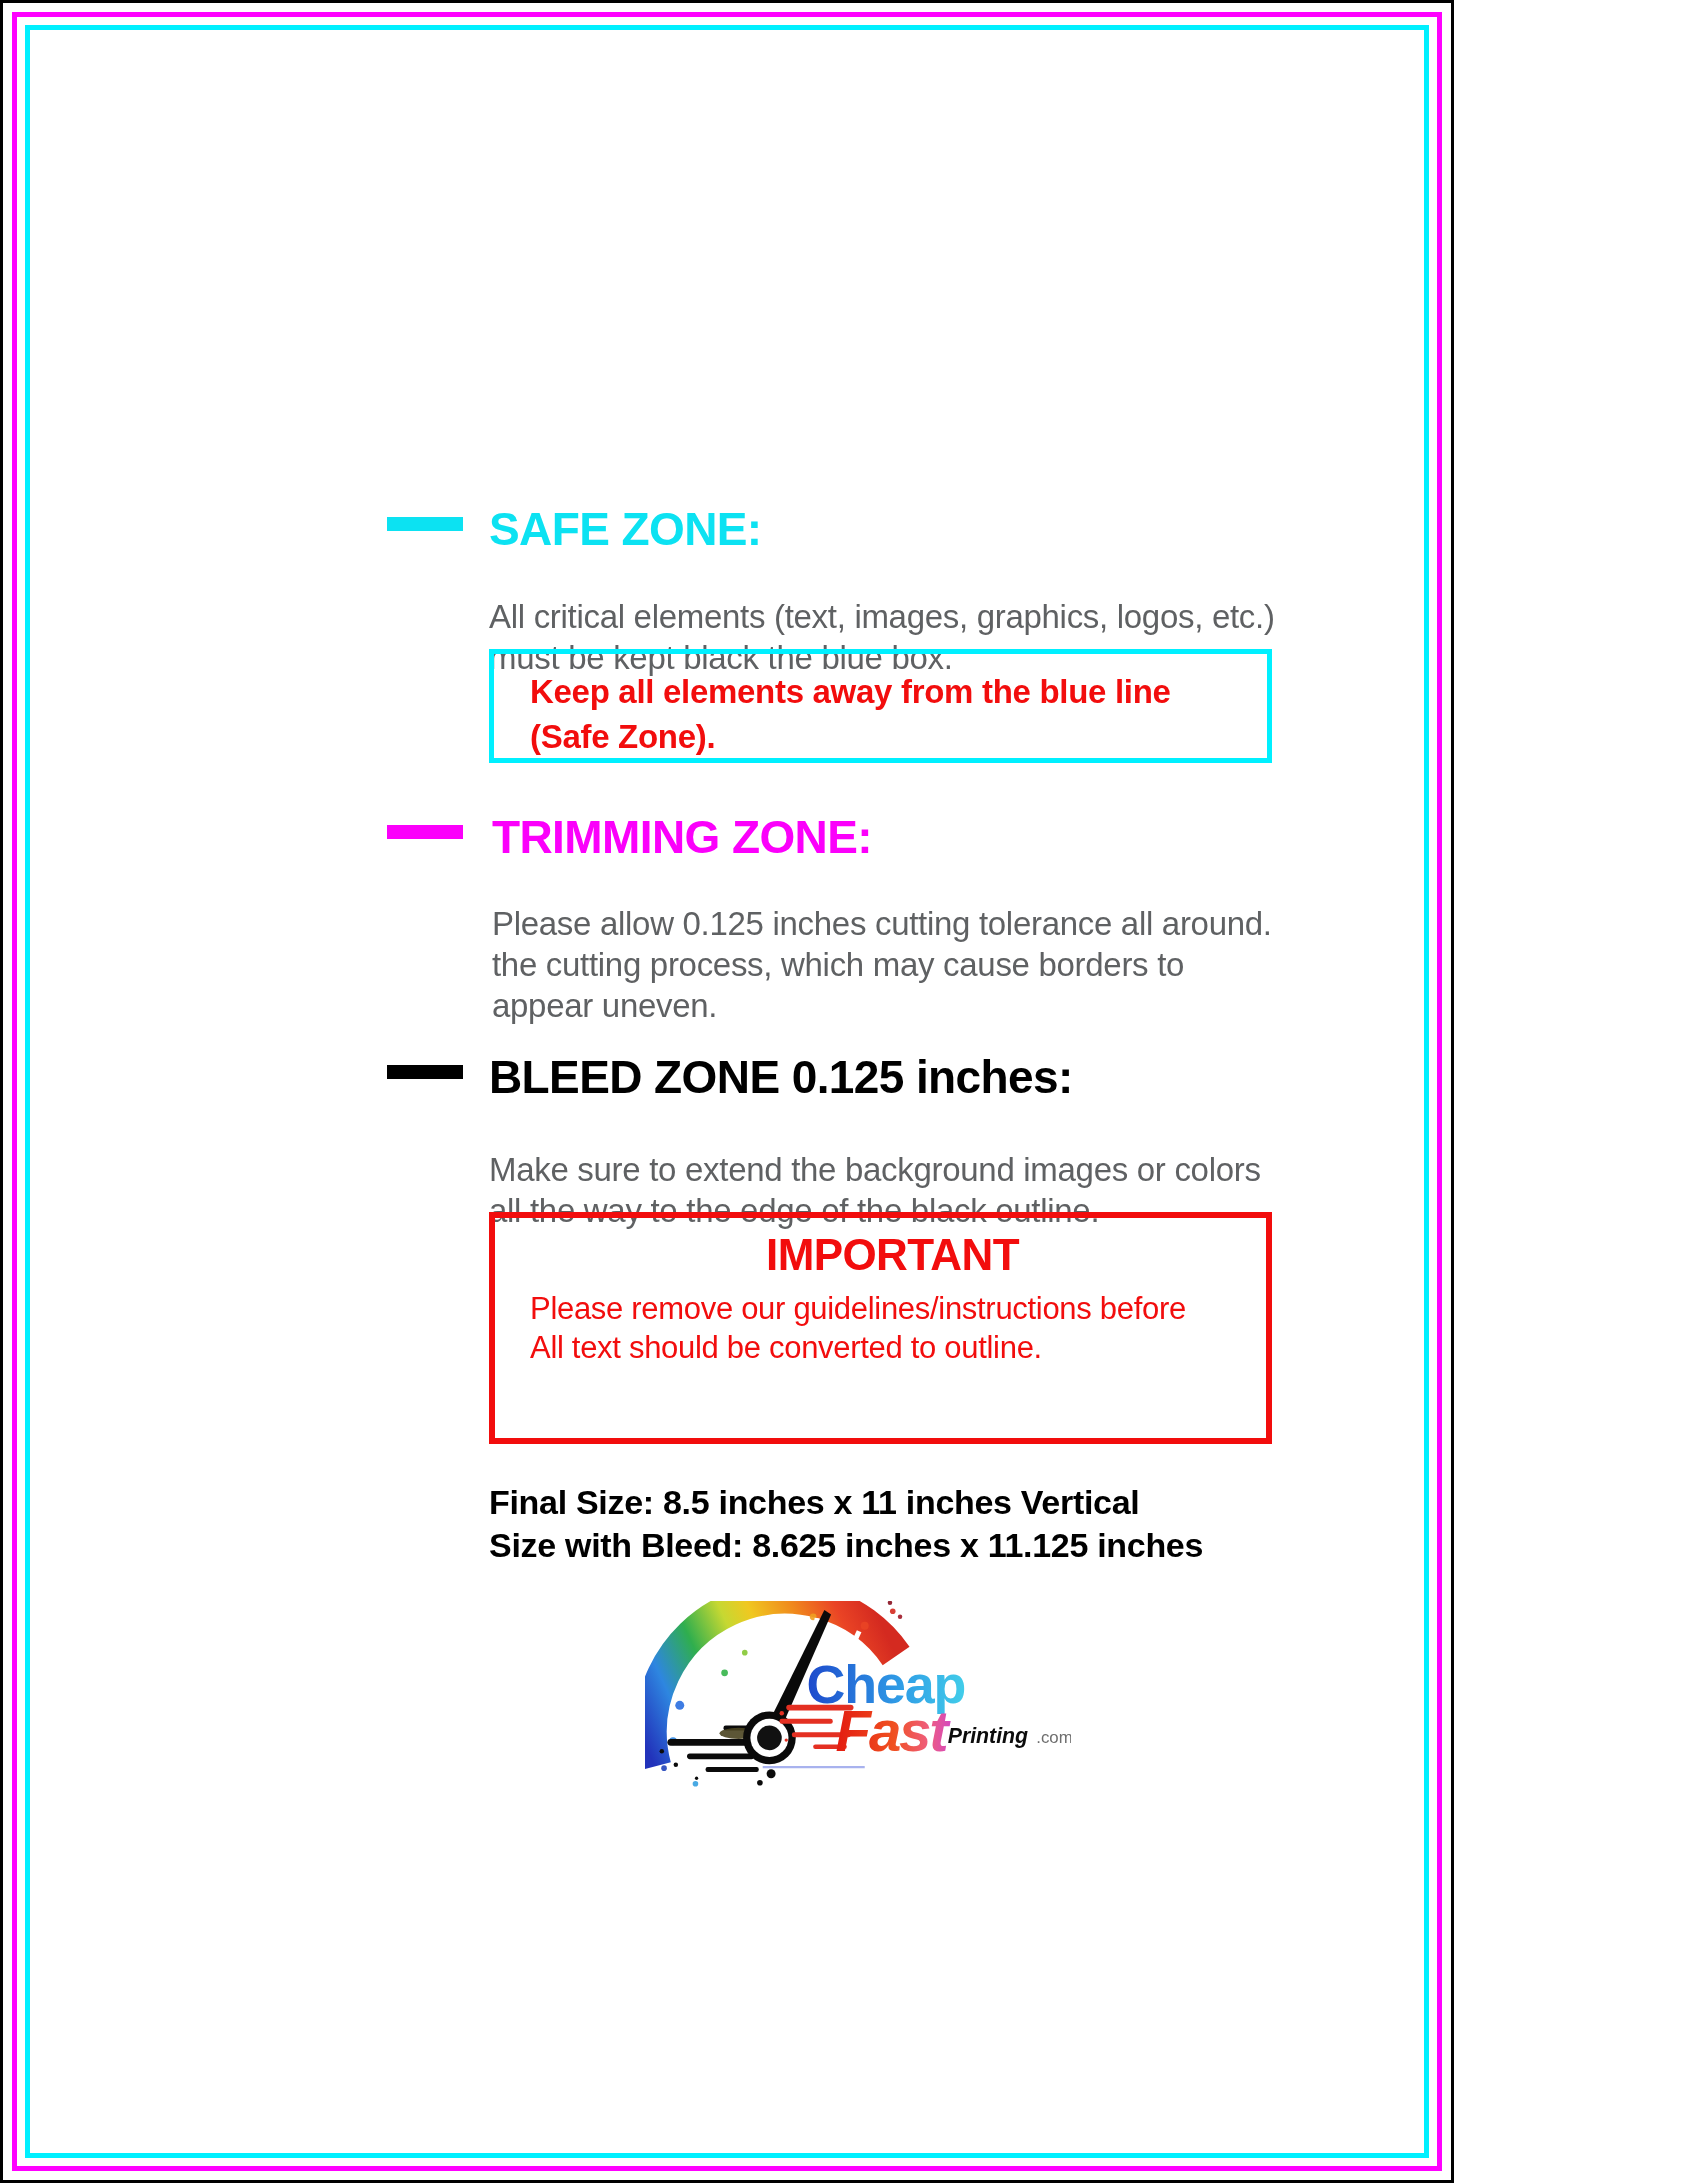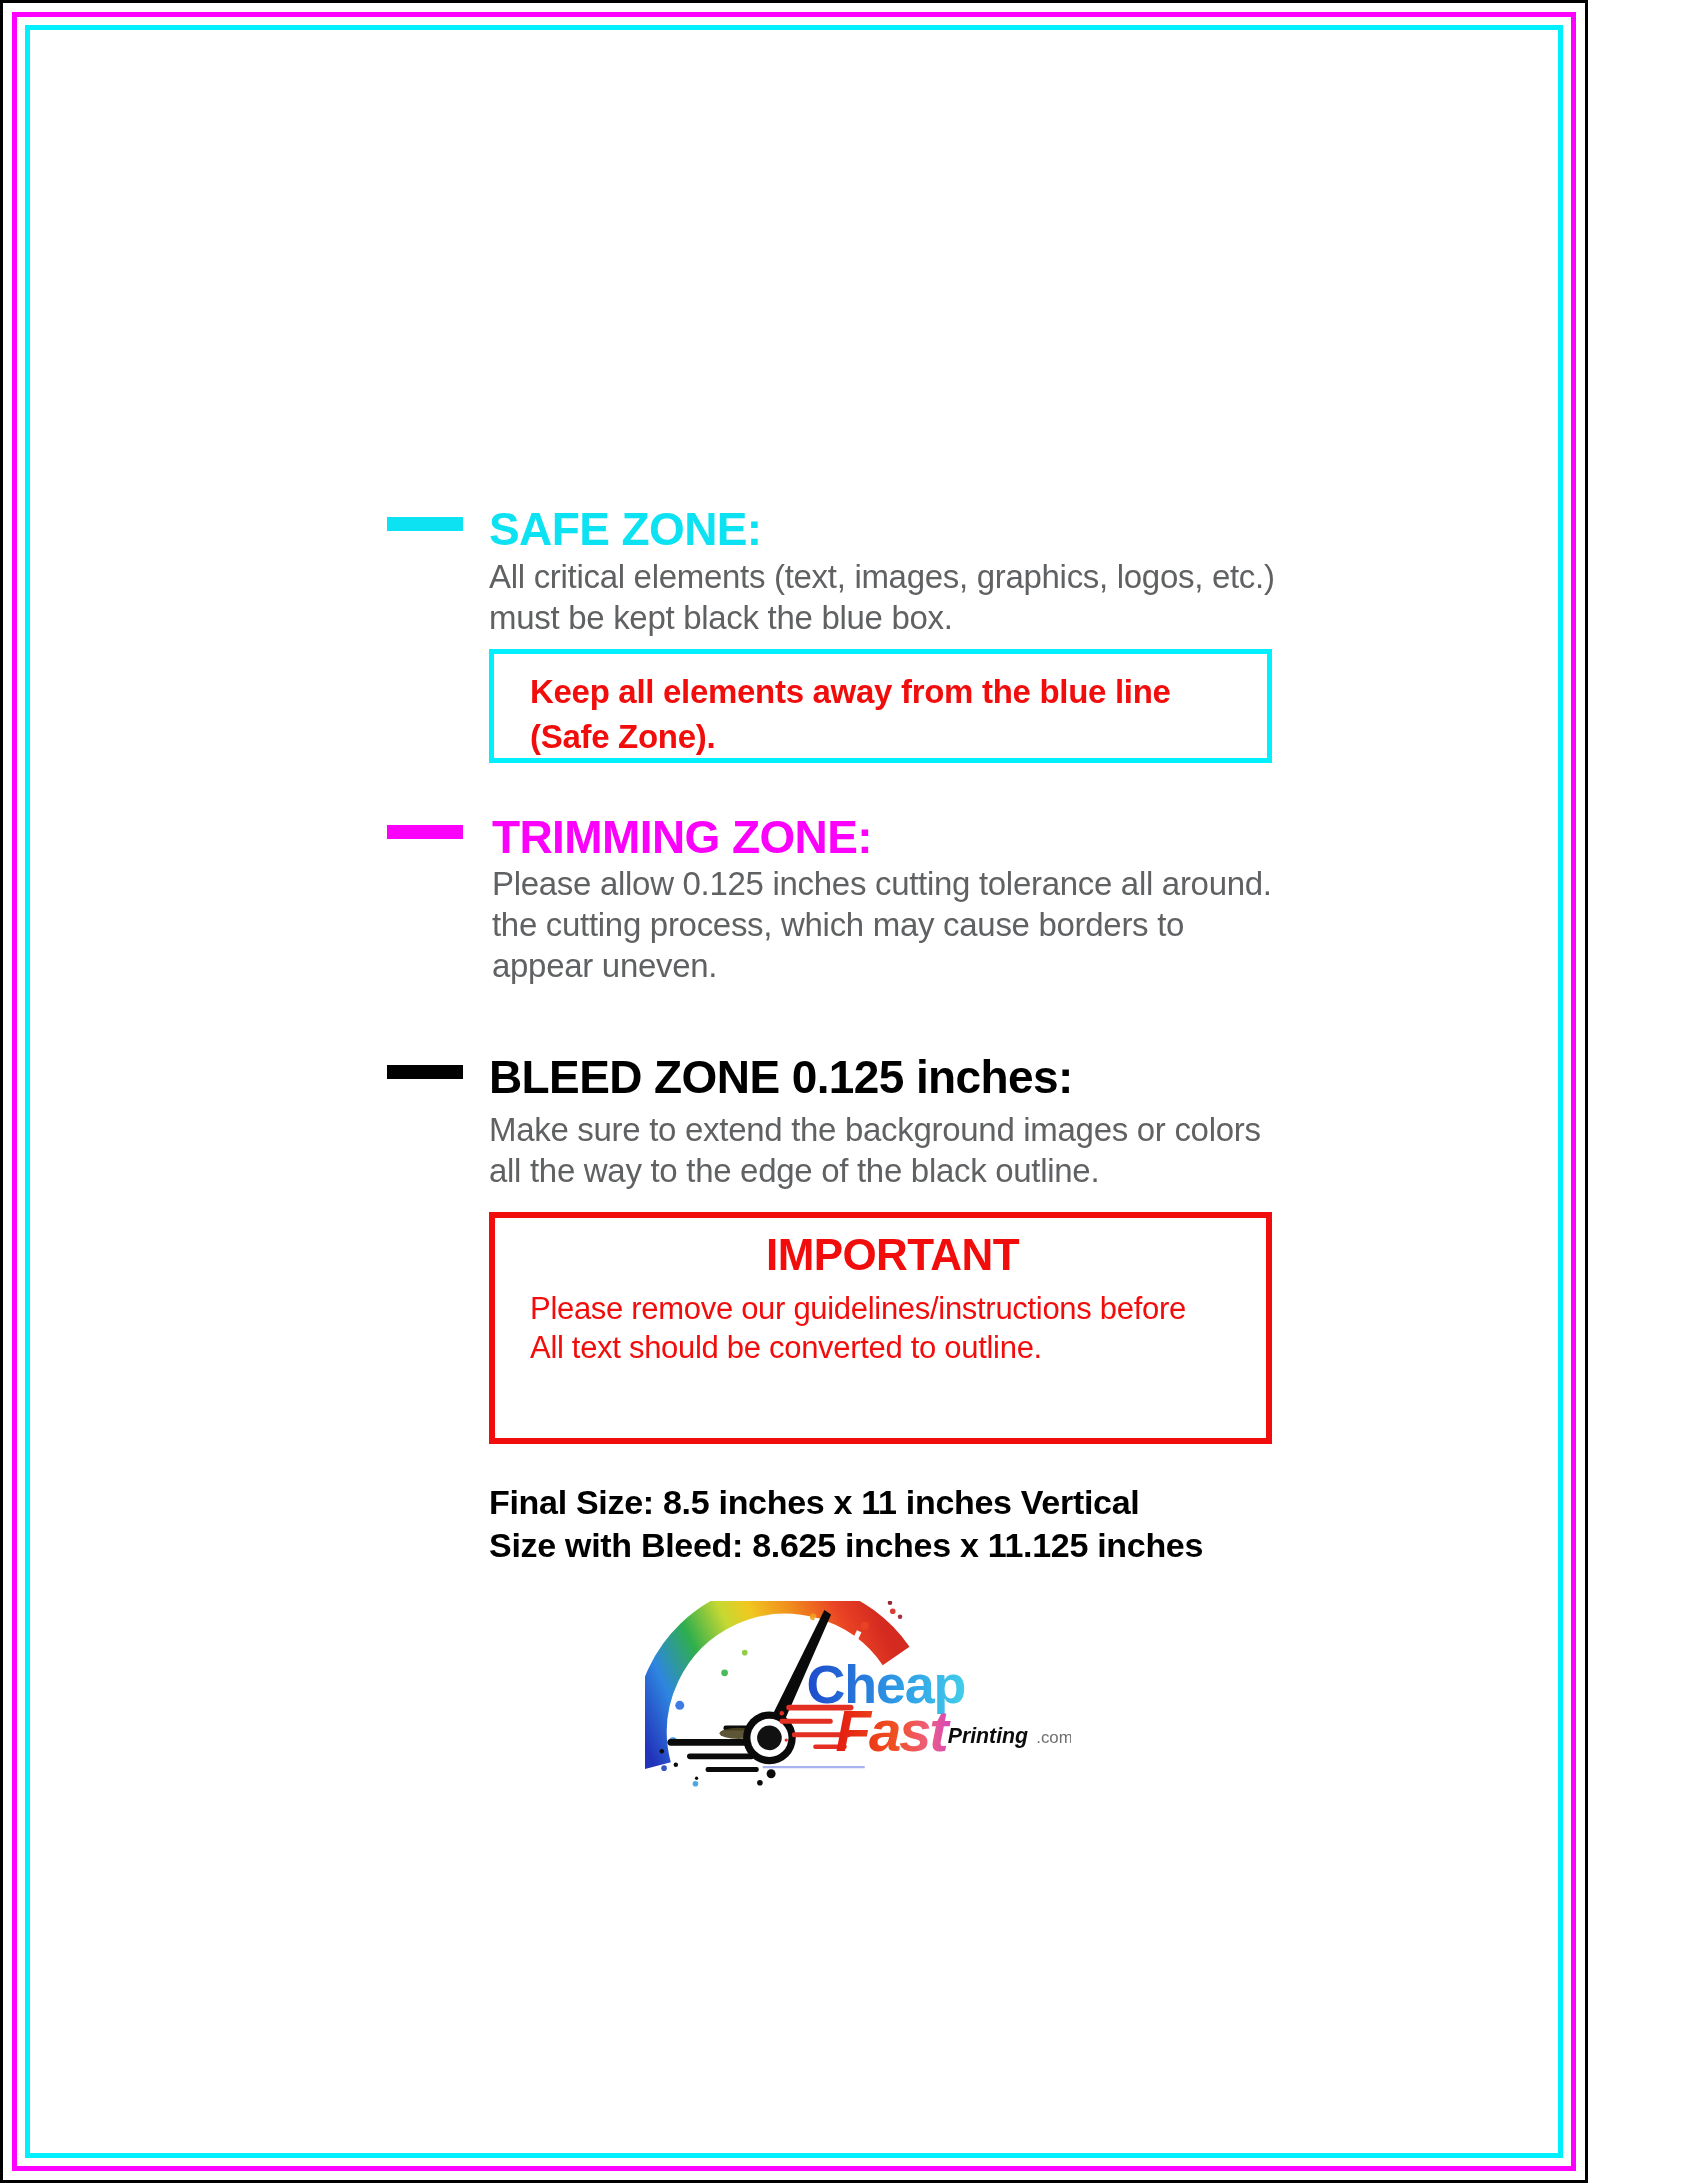--- a/index.html
+++ b/index.html
@@ -7,21 +7,21 @@
     --magenta-line:#ff00ff;
     --black-line:#000000;
     --safe-heading:#0ce2f2;
     --trim-heading:#fb00fb;
     --body-gray:#5f6163;
     --red:#f20d0d;
   }
   html,body{margin:0;padding:0;background:#ffffff;}
   .page{
     position:relative;
-    width:1588px;height:2183px;
+    width:1454px;height:2183px;
     background:#ffffff;
     font-family:"Liberation Sans","DejaVu Sans",sans-serif;
     overflow:hidden;
   }
   .frame{position:absolute;pointer-events:none;}
   .frame.black{inset:0;border:3.9px solid var(--black-line,#000);}
   .frame.magenta{inset:12.3px;border:5.6px solid var(--magenta-line,#ff00ff);}
   .frame.cyan{inset:25px;border:5.6px solid var(--cyan-line,#00f0ff);}
 
   .dash{position:absolute;width:76px;height:13.5px;}
@@ -34,21 +34,21 @@
     font-size:46px;font-weight:bold;line-height:1;
     letter-spacing:-0.6px;white-space:nowrap;
   }
   .zone-heading.safe{left:489px;top:506px;color:var(--safe-heading,#0ce2f2);}
   .zone-heading.trim{left:492px;top:814px;color:var(--trim-heading,#fb00fb);}
   .zone-heading.bleed{left:489px;top:1054px;color:#000;}
 
   .zone-body{
     position:absolute;
     font-size:33px;line-height:41px;letter-spacing:-0.3px;
-    color:var(--body-gray,#5f6163);white-space:nowrap;
+    color:var(--body-gray,#5f6163);white-space:nowrap;margin-top:40px;
   }
   .zone-body.safe{left:489px;top:556px;}
   .zone-body.trim{left:492px;top:863px;}
   .zone-body.bleed{left:489px;top:1109px;}
 
   .callout-safe{
     position:absolute;left:489px;top:649px;
     width:783px;height:114px;box-sizing:border-box;
     border:5px solid var(--cyan-line,#00f0ff);
     padding:14.6px 11.2px 0 36px;

